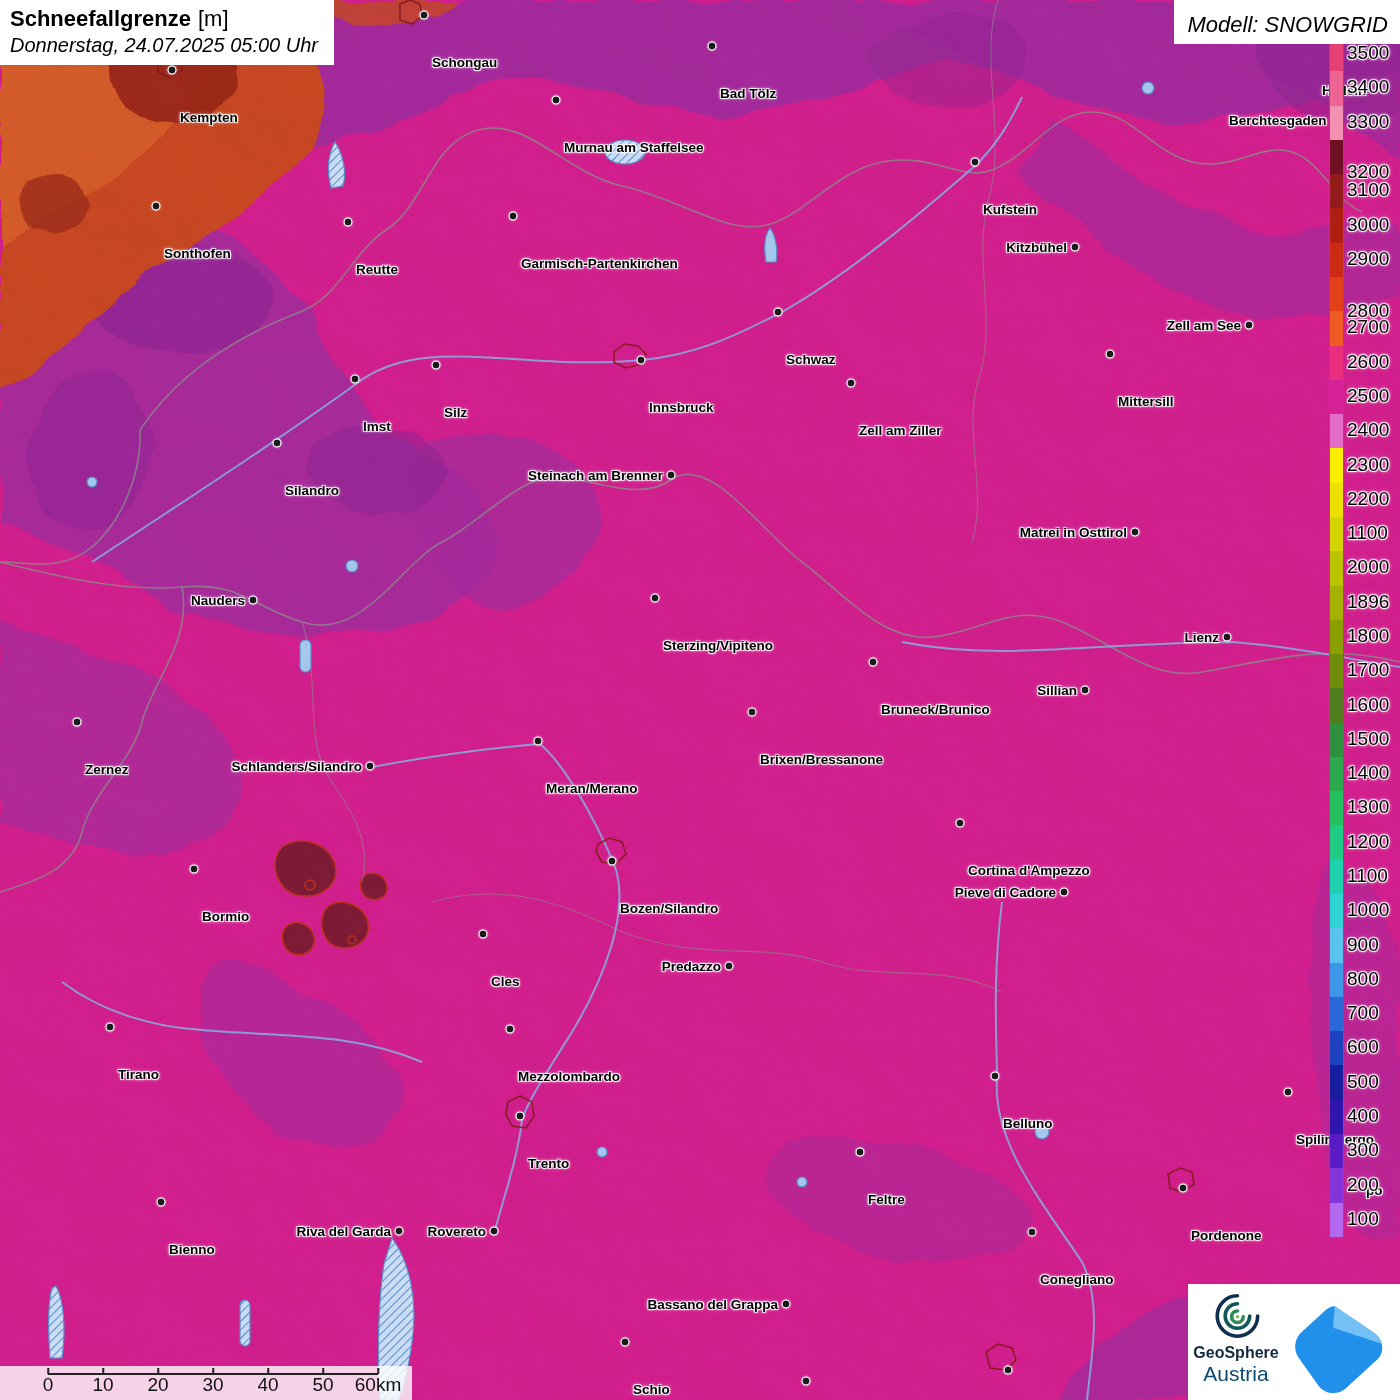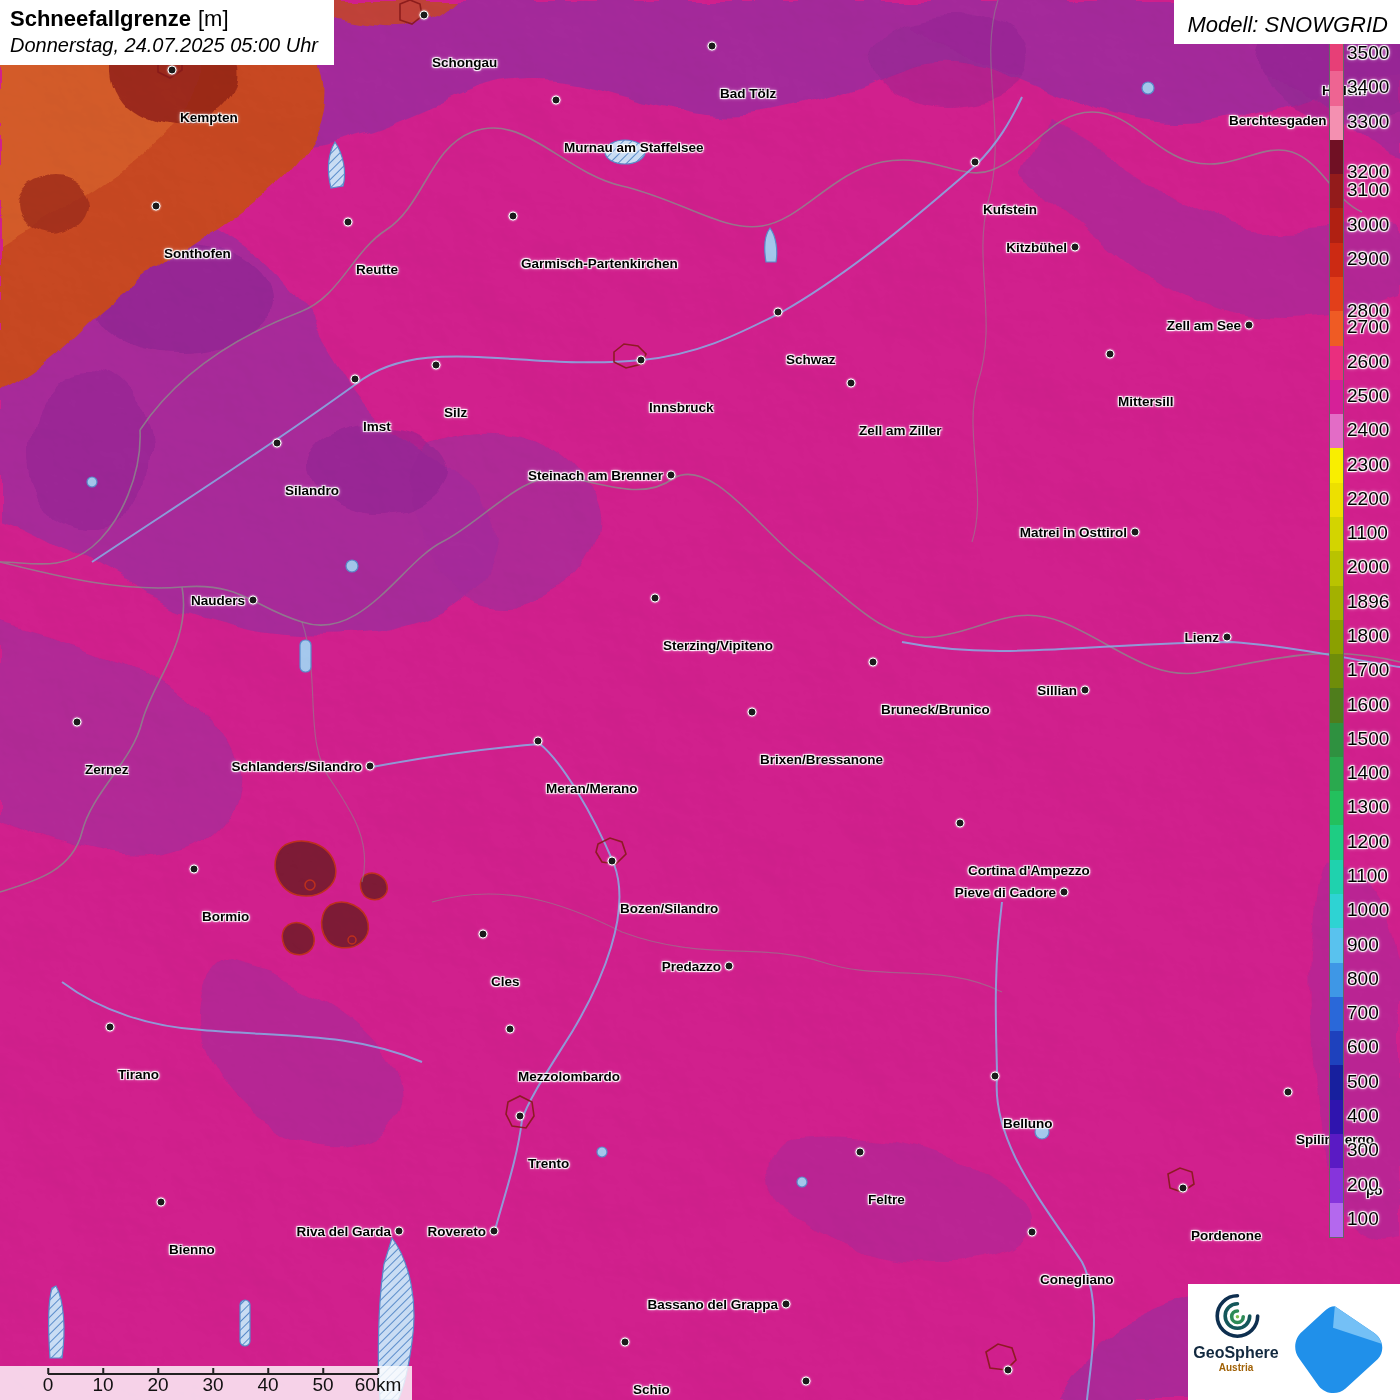--- a/index.html
+++ b/index.html
@@ -41,21 +41,21 @@
   
   .scalebar{position:absolute;left:0;bottom:0;width:412px;height:34px;background:rgba(255,255,255,.8);z-index:8;}
   .sb-line{position:absolute;left:48px;top:7px;width:330px;height:1.5px;background:#222;}
   .sb-tick{position:absolute;top:2px;width:1.5px;height:6px;background:#222;transform:translateX(-50%);}
   .sb-label{position:absolute;top:8px;transform:translateX(-50%);font-size:19px;color:#111;}
 
   
   .geo-box{position:absolute;right:116px;bottom:0;width:96px;height:116px;background:#fff;z-index:8;
            display:flex;flex-direction:column;align-items:center;justify-content:flex-start;padding-top:6px;box-sizing:border-box;}
   .geo-name{font-size:16px;font-weight:700;color:#12293f;margin-top:2px;}
-  .geo-country{font-size:10px;font-weight:700;color:#a16207;}
+  .geo-country{font-size:21px;font-weight:400;color:#0c4a6e;}
   .blue-box{position:absolute;right:0;bottom:0;width:116px;height:116px;background:#fff;z-index:8;
             display:flex;align-items:center;justify-content:center;}
 </style>
 </head>
 <body>
 
 <div class="map">
 
   <div class="layer">
     <svg class="art" width="1400" height="1400" viewBox="0 0 1400 1400">

